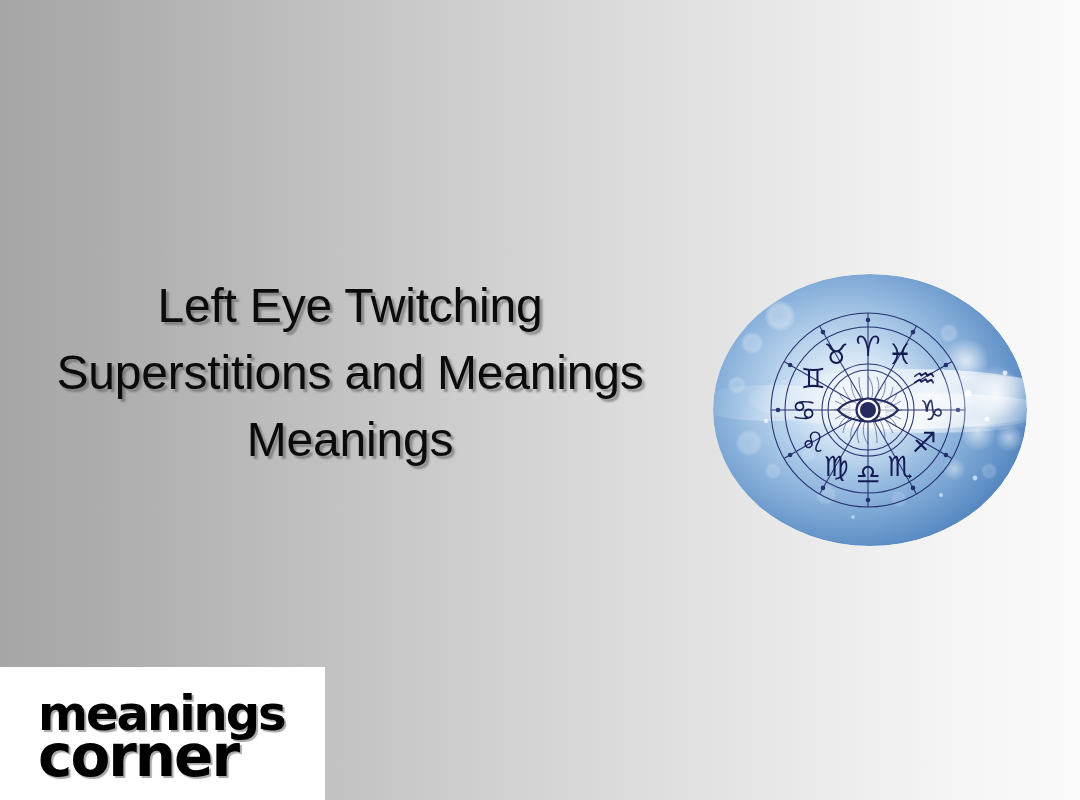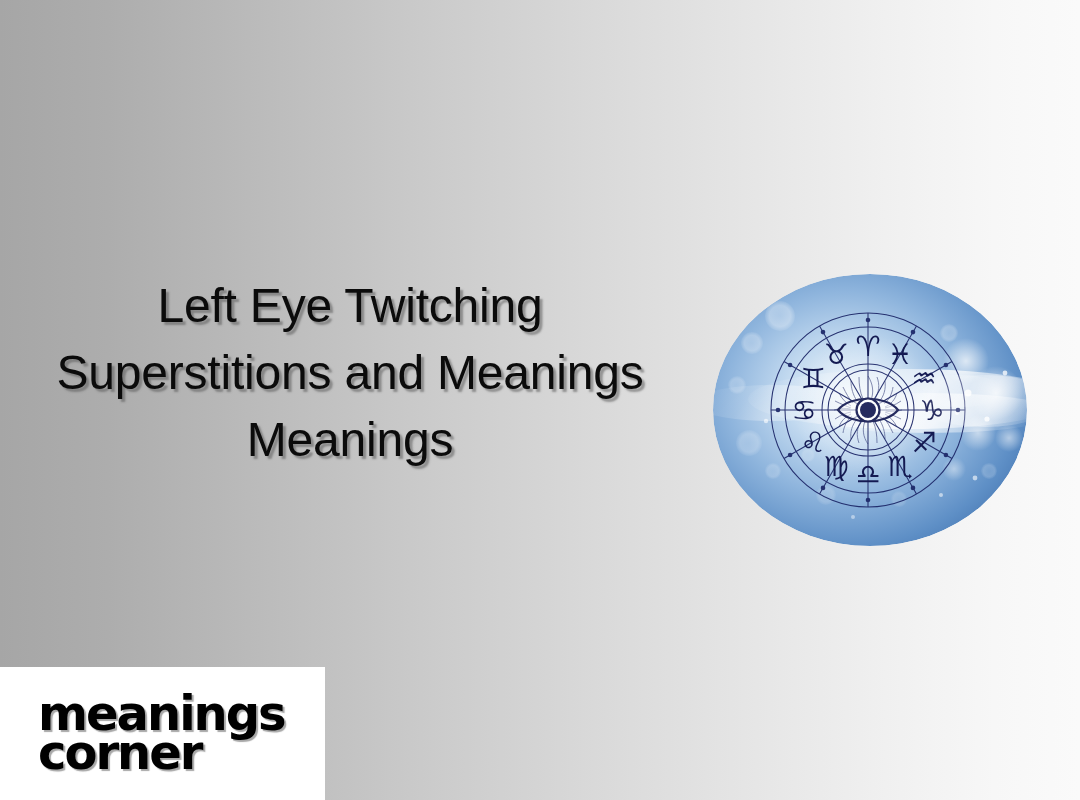--- a/index.html
+++ b/index.html
@@ -76,21 +76,21 @@
   }
   .logo-line {
     font-family: "DejaVu Sans", sans-serif;
     font-weight: bold;
     color: #000000;
     letter-spacing: -2.0px;
     line-height: 0.82;
     text-shadow: 2px 2px 1px rgba(60,60,60,0.45);
   }
   .logo-line-1 { font-size: 48px; }
-  .logo-line-2 { font-size: 48px; }
+  .logo-line-2 { font-size: 58px; }
 </style>
 </head>
 <body>
 
 <div id="canvas">
 
   <div id="title-block">
     <div class="title-line">Left Eye Twitching</div>
     <div class="title-line">Superstitions and Meanings</div>
     <div class="title-line">Meanings</div>

